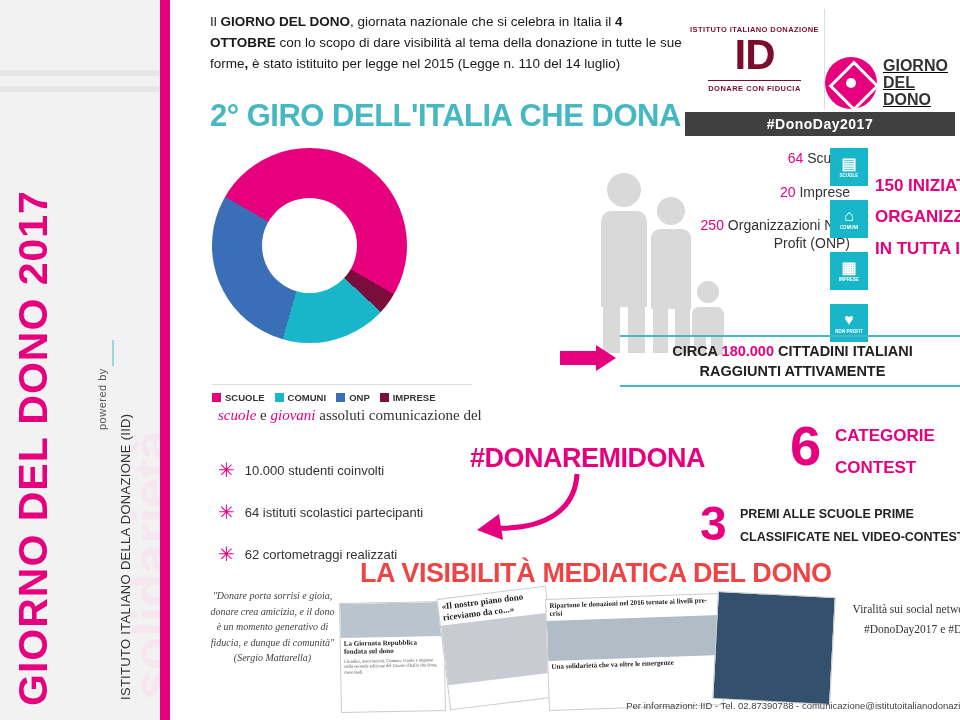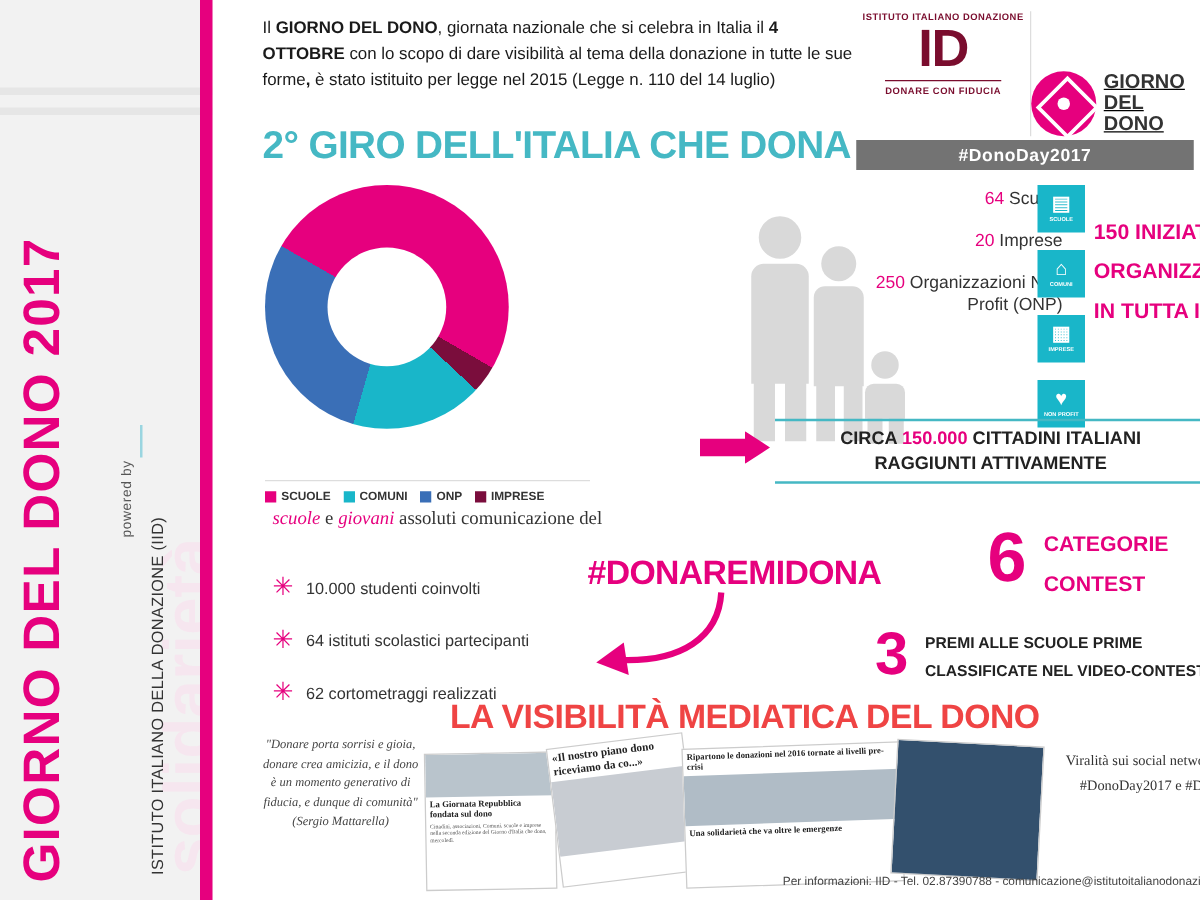--- a/index.html
+++ b/index.html
@@ -62,21 +62,21 @@
   }
   .intro b { font-weight:bold; }
 
   
   .logo-box {
     position:absolute; left:515px; top:6px; width:270px; height:105px;
     display:flex; align-items:center;
   }
   .iid-logo {
     width:140px; height:100px; background:#fff; text-align:center;
-    display:flex; flex-direction:column; justify-content:flex-start; align-items:center;
+    display:flex; flex-direction:column; justify-content:center; align-items:center;
     border-right:1px solid #ddd;
   }
   .iid-logo .ring {
     font-size:7.5px; color:#7a0d2e; letter-spacing:.4px; font-weight:bold;
   }
   .iid-logo .idbig {
     font-size:42px; font-weight:bold; color:#7a0d2e; line-height:1; letter-spacing:-1px;
   }
   .iid-logo .under {
     font-size:7.5px; color:#7a0d2e; letter-spacing:.5px; font-weight:bold; margin-top:4px;
@@ -91,21 +91,21 @@
     content:""; position:absolute; left:11px; top:11px; width:30px; height:30px;
     border:3px solid #fff; transform:rotate(45deg);
   }
   .gdd-mark:after{
     content:""; position:absolute; left:21px; top:21px; width:10px; height:10px;
     border-radius:50%; background:#fff;
   }
   .gdd-text { font-size:16px; font-weight:bold; color:#333; line-height:1.05; }
   .hashtag-bar {
     position:absolute; left:515px; top:112px; width:270px; height:24px;
-    background:#737373; color:#fff; font-size:14px; font-weight:bold;
+    background:#404040; color:#fff; font-size:14px; font-weight:bold;
     display:flex; align-items:center; justify-content:center; letter-spacing:.5px;
   }
 
   
   .giro-title {
     position:absolute; left:40px; top:98px;
     font-size:31px; font-weight:bold; color:#45b8c4; letter-spacing:-.5px;
   }
 
   
@@ -363,21 +363,21 @@
       <div>IN TUTTA ITALIA</div>
     </div>
 
     <div class="arrow-pink">
       <svg width="56" height="26" viewBox="0 0 56 26">
         <polygon points="0,6 36,6 36,0 56,13 36,26 36,20 0,20" fill="#e6007e"></polygon>
       </svg>
     </div>
     <div class="cittadini">
       <div>
-        <span>CIRCA </span><span class="pk">150.000</span><span> CITTADINI ITALIANI</span>
+        <span>CIRCA </span><span class="pk">180.000</span><span> CITTADINI ITALIANI</span>
       </div>
       <div>RAGGIUNTI ATTIVAMENTE</div>
     </div>
 
     <div class="scuole-line">
       <span class="it">scuole</span><span> e </span><span class="it">giovani</span><span> assoluti comunicazione del</span>
     </div>
 
     <div class="bullets">
       <div class="bullet">

